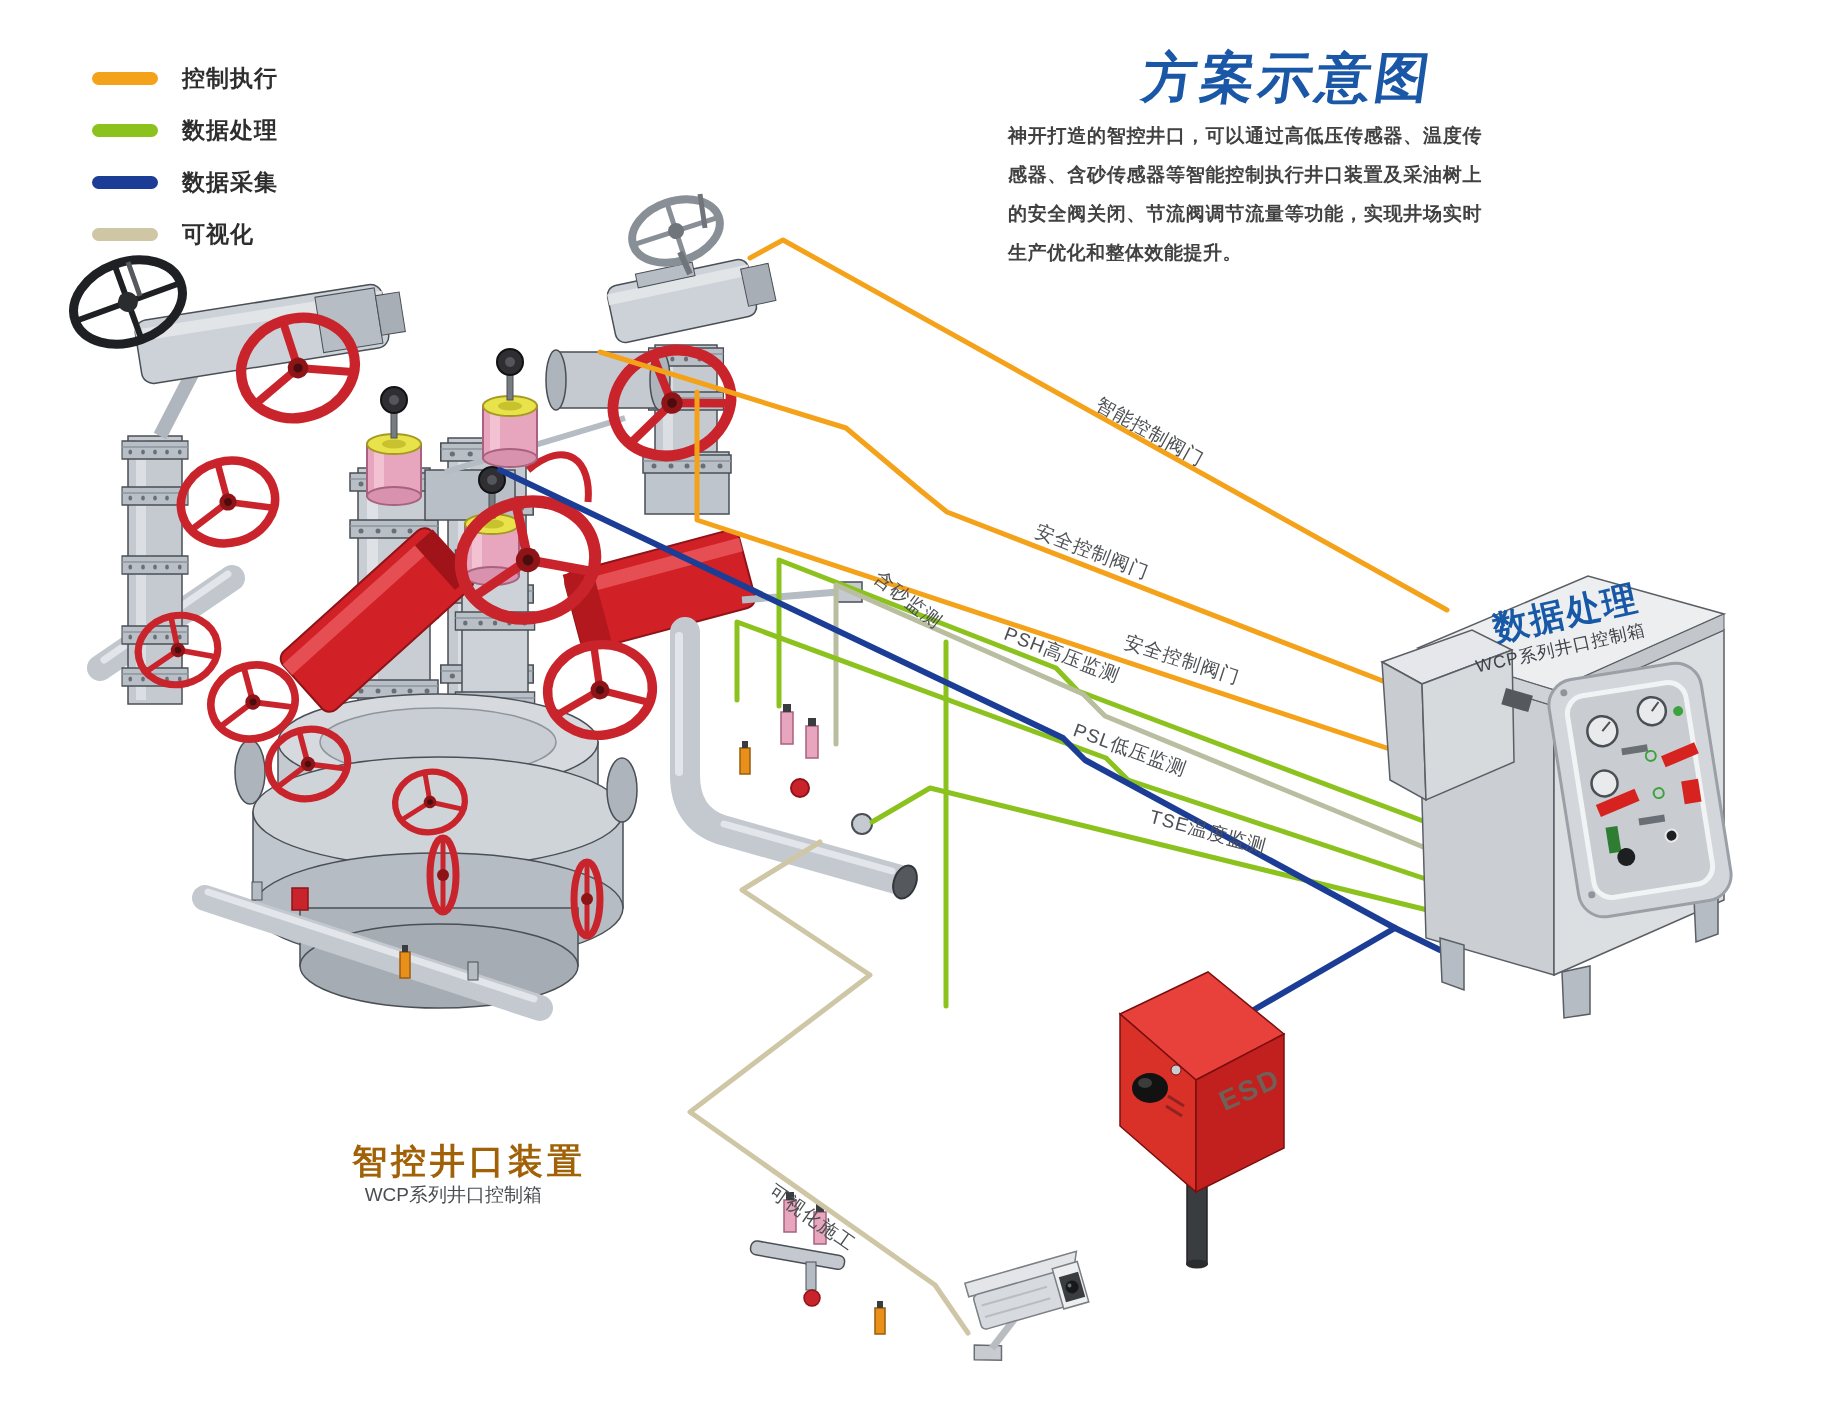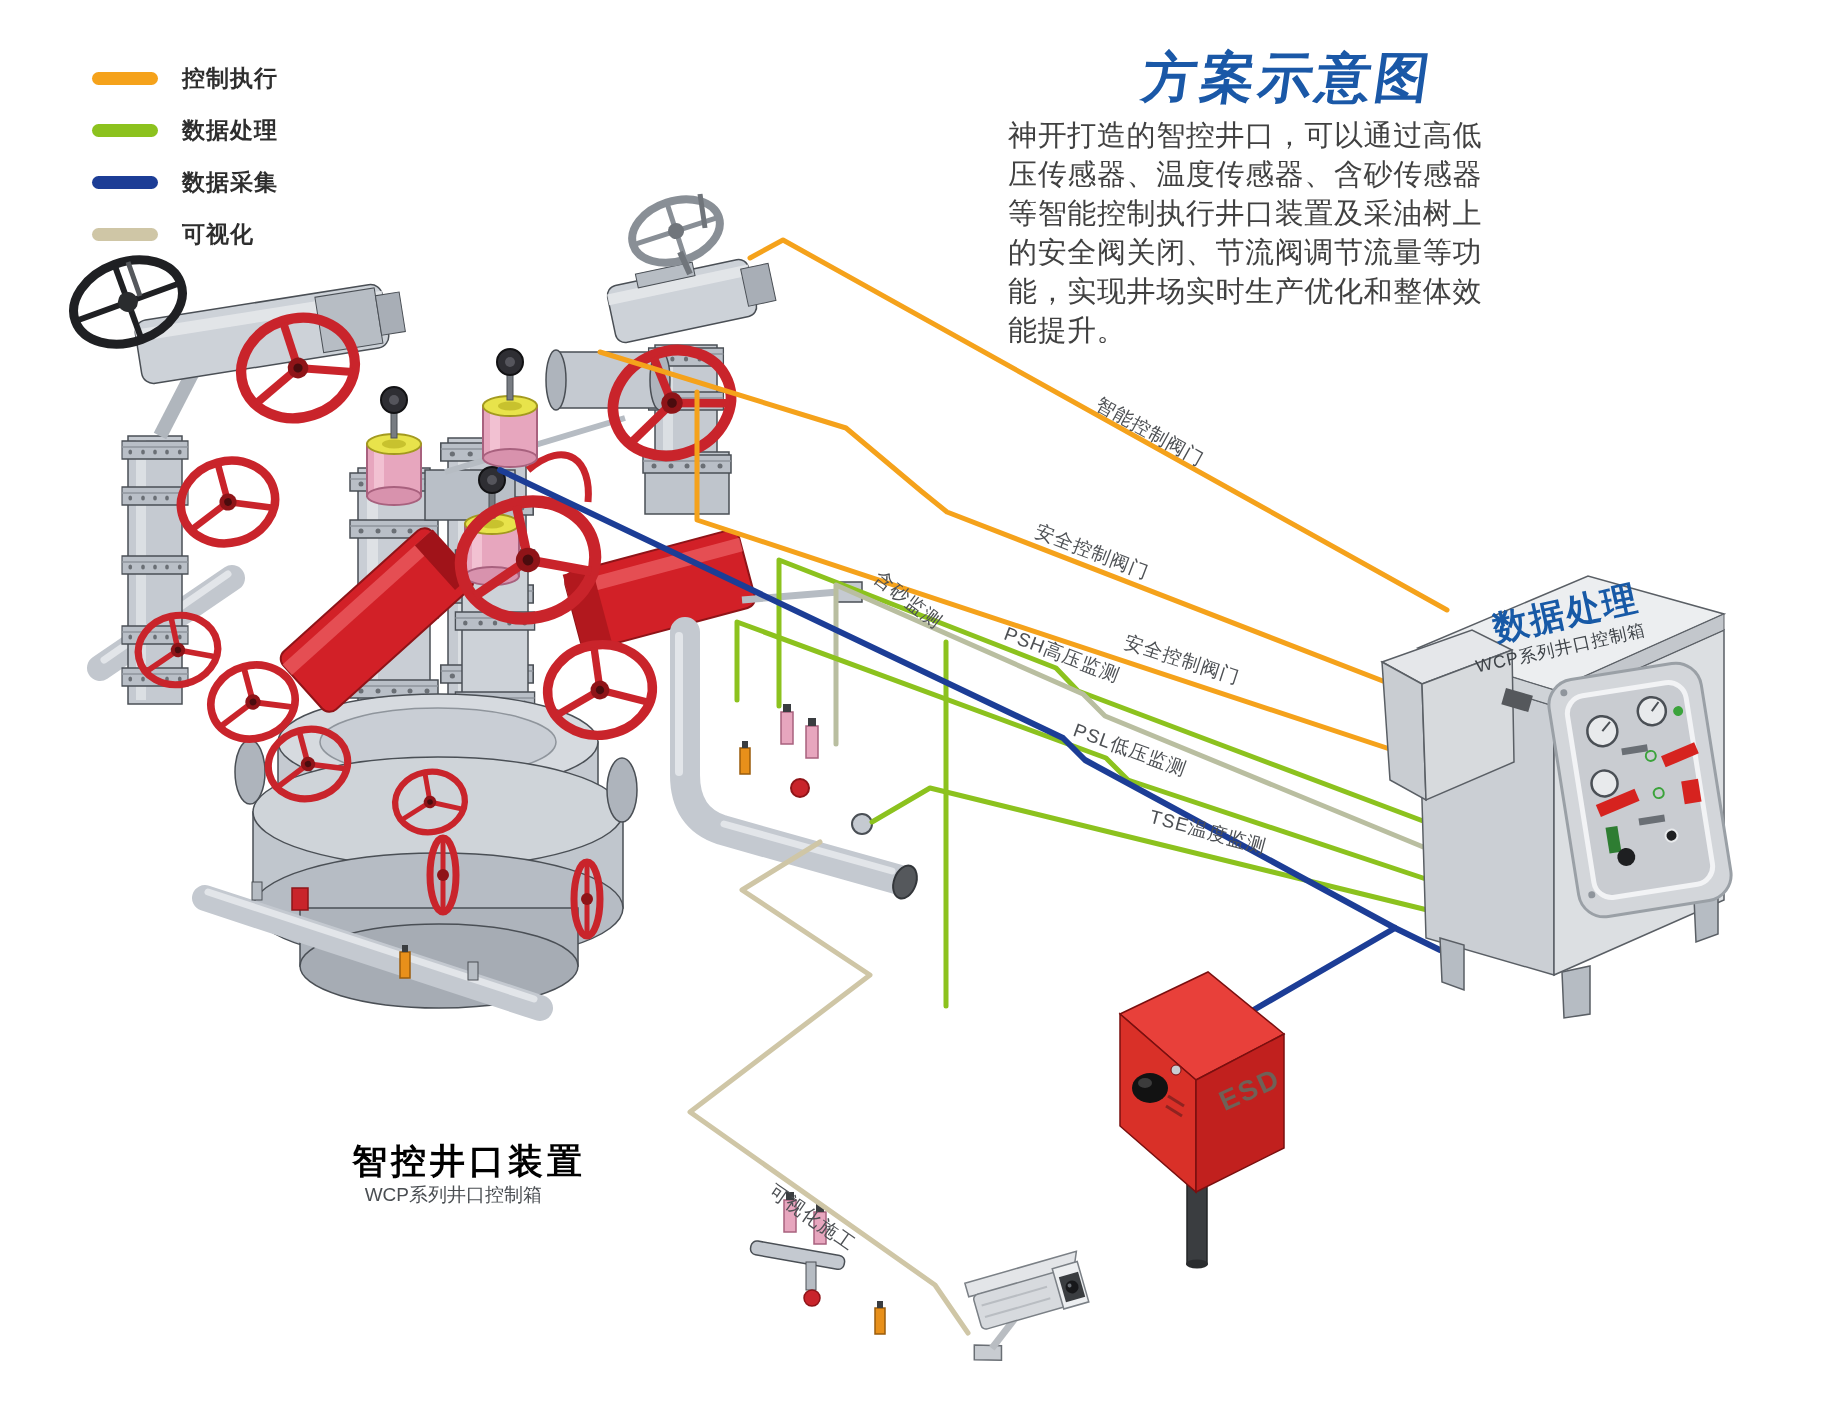--- a/index.html
+++ b/index.html
@@ -14,30 +14,30 @@
   .pill-control{background:#F5A21B;}
   .pill-data{background:#8CC21E;}
   .pill-alert{background:#1C3D96;}
   .pill-visual{background:#CFC6A6;}
   .legend-label{font-size:23px;font-weight:bold;color:#2e2e2e;letter-spacing:1px;}
 
   
   .title{position:absolute;right:348px;top:42px;width:520px;text-align:right;
          font-size:54px;font-weight:bold;color:#1A58A7;letter-spacing:4px;
          transform:skewX(-8deg);}
-  .desc{position:absolute;left:1008px;top:116px;width:474px;font-size:29px;line-height:39px;
-        font-weight:normal;color:#414141;text-align:justify;letter-spacing:0.5px;}
+  .desc{position:absolute;left:1008px;top:116px;width:474px;font-size:19px;line-height:39px;
+        font-weight:bold;color:#414141;text-align:justify;letter-spacing:0.5px;}
 
   
   .line-label{position:absolute;white-space:nowrap;font-size:19px;color:#4d5054;
               transform:translate(-50%,-50%) rotate(var(--r));letter-spacing:1px;}
 
   
   .wh-name{position:absolute;left:352px;top:1138px;font-size:35px;font-weight:bold;
-           color:#000000;letter-spacing:4px;}
+           color:#a16207;letter-spacing:4px;}
   .wh-model{position:absolute;left:352px;top:1182px;width:190px;text-align:right;
             font-size:19px;color:#4a4e52;}
   .cab-name{position:absolute;left:1492px;top:590px;font-size:35px;font-weight:bold;
             color:#1759A6;letter-spacing:2px;transform:rotate(-12.5deg);}
   .cab-model{position:absolute;left:1474px;top:636px;font-size:17.5px;color:#3E4348;
              transform:rotate(-12.5deg);letter-spacing:1px;}
   .esd-label{position:absolute;left:1218px;top:1074px;font-size:28px;font-weight:bold;
              color:#6F6157;transform:rotate(-24deg);letter-spacing:2px;}
 </style>
 </head>

